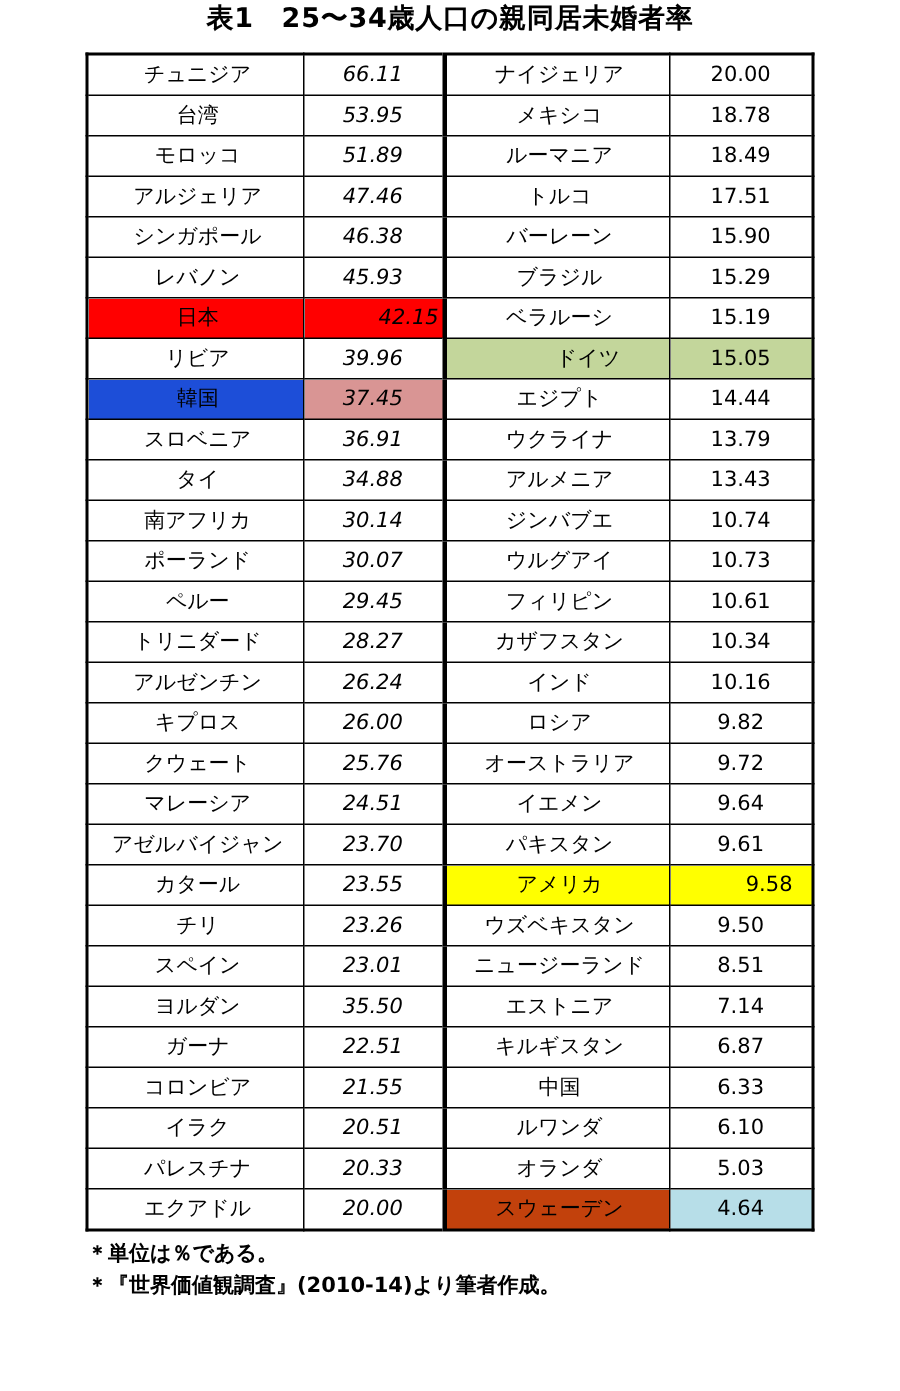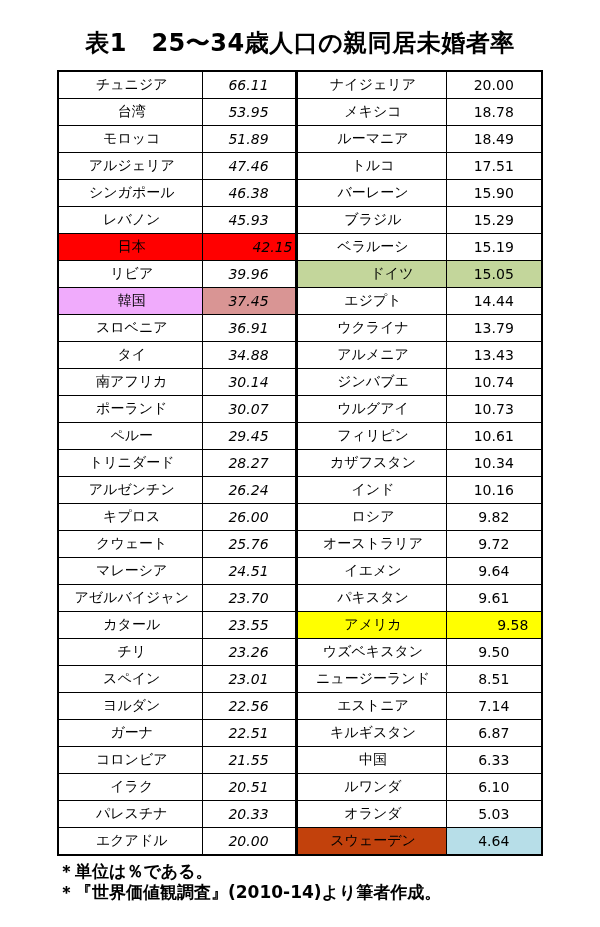--- a/index.html
+++ b/index.html
@@ -11,23 +11,22 @@
     font-family: "DejaVu Sans", "Liberation Sans", sans-serif;
     color: #000;
   }
   .page {
     position: relative;
     width: 600px;
     height: 927px;
     overflow: hidden;
   }
   .title {
-    margin-top: 27px;
     text-align: center;
-    font-size: 24px;
+    font-size: 18px;
     font-weight: bold;
     letter-spacing: 0.5px;
   }
   table.stat-table {
     margin: 11px 0 0 57px;
     border-collapse: collapse;
     table-layout: fixed;
     width: 484px;
     border: 2px solid #000;
   }
@@ -41,21 +40,21 @@
   td.country { text-align: center; padding: 0 2px 0 5px; }
   td.value   { text-align: center; padding: 0 2px; }
   
   table.stat-table td:nth-child(2) { border-right: 3px solid #000; font-style: italic; }
   col.c-country1 { width: 144px; }
   col.c-value1   { width: 94px; }
   col.c-country2 { width: 150px; }
   col.c-value2   { width: 96px; }
   .notes {
     margin: 5px 0 16px 58px;
-    font-size: 17px;
+    font-size: 14px;
     font-weight: bold;
     line-height: 21px;
   }
 </style>
 </head>
 <body>
 
 <div class="page">
 
   <div class="title">表1　25〜34歳人口の親同居未婚者率</div>
@@ -110,21 +109,21 @@
           <td class="country">ベラルーシ</td>
           <td class="value">15.19</td>
         </tr>
         <tr>
           <td class="country">リビア</td>
           <td class="value">39.96</td>
           <td class="country" style="background: rgb(195, 214, 155); padding-left: 43px;">ドイツ</td>
           <td class="value" style="background: rgb(195, 214, 155);">15.05</td>
         </tr>
         <tr>
-          <td class="country" style="background: #f0abfc;">韓国</td>
+          <td class="country" style="background: #1d4ed8;">韓国</td>
           <td class="value" style="background: rgb(217, 149, 148);">37.45</td>
           <td class="country">エジプト</td>
           <td class="value">14.44</td>
         </tr>
         <tr>
           <td class="country">スロベニア</td>
           <td class="value">36.91</td>
           <td class="country">ウクライナ</td>
           <td class="value">13.79</td>
         </tr>
@@ -201,21 +200,21 @@
           <td class="value">9.50</td>
         </tr>
         <tr>
           <td class="country">スペイン</td>
           <td class="value">23.01</td>
           <td class="country">ニュージーランド</td>
           <td class="value">8.51</td>
         </tr>
         <tr>
           <td class="country">ヨルダン</td>
-          <td class="value">22.56</td>
+          <td class="value">35.50</td>
           <td class="country">エストニア</td>
           <td class="value">7.14</td>
         </tr>
         <tr>
           <td class="country">ガーナ</td>
           <td class="value">22.51</td>
           <td class="country">キルギスタン</td>
           <td class="value">6.87</td>
         </tr>
         <tr>

